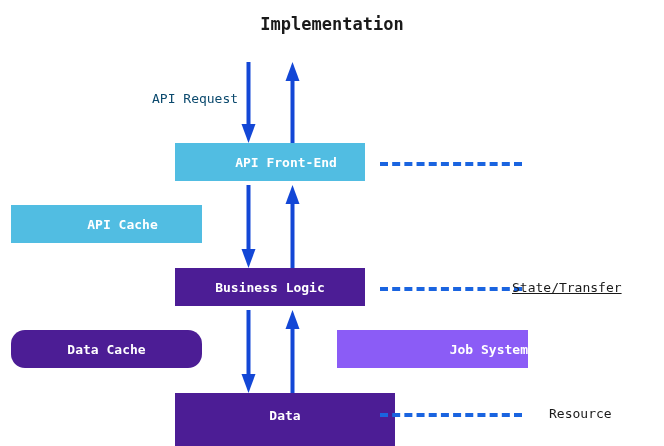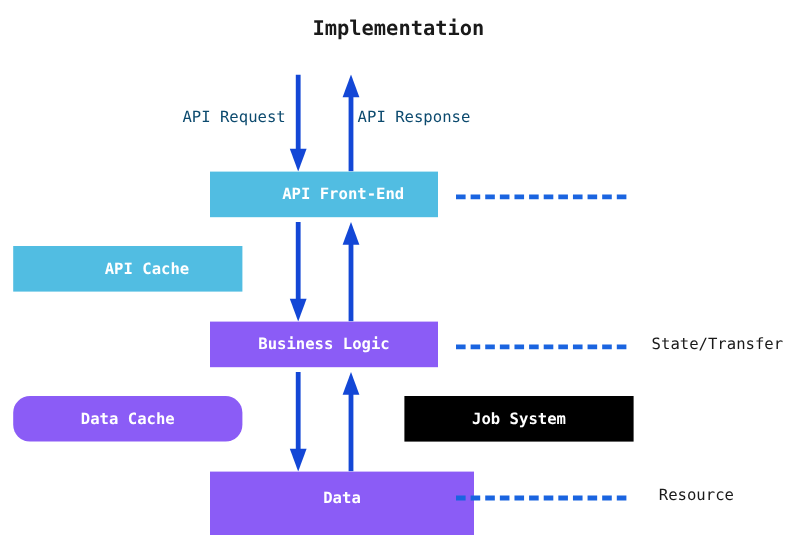--- a/index.html
+++ b/index.html
@@ -40,22 +40,22 @@
     align-items: center;
     justify-content: center;
     font-family: "DejaVu Sans Mono", "Liberation Mono", monospace;
     font-size: 13px;
     font-weight: bold;
     color: #ffffff;
     white-space: pre;
     box-sizing: border-box;
   }
   .box-blue   { background: #51bde2; padding-left: 32px; }
-  .box-orange { background: #8b5cf6; }
-  .box-gray   { background: #000000; }
+  .box-orange { background: #4c1d95; }
+  .box-gray   { background: #8b5cf6; justify-content: flex-end; }
 
   
   .arrow {
     position: absolute;
   }
   .arrow svg { display: block; }
 
   
   .arrow-label {
     position: absolute;
@@ -82,21 +82,20 @@
   }
 </style>
 </head>
 <body>
 
 <div id="canvas">
 
   <div class="title">Implementation</div>
 
   <div class="arrow-label" style="left:152px; top:91px;">API Request</div>
-  <div class="arrow-label" style="left:298px; top:91px;">API Response</div>
 
   <div class="arrow" style="left:241px; top:62px;">
     <svg width="15" height="81" viewBox="0 0 15 81">
       <line x1="7.5" y1="0" x2="7.5" y2="68" stroke="#1347d6" stroke-width="4"></line>
       <polygon points="7.5,81 0.5,62 14.5,62" fill="#1347d6"></polygon>
     </svg>
   </div>
   <div class="arrow" style="left:285px; top:62px;">
     <svg width="15" height="81" viewBox="0 0 15 81">
       <line x1="7.5" y1="81" x2="7.5" y2="13" stroke="#1347d6" stroke-width="4"></line>
@@ -125,21 +124,21 @@
       <line x1="7.5" y1="83" x2="7.5" y2="13" stroke="#1347d6" stroke-width="4"></line>
       <polygon points="7.5,0 0.5,19 14.5,19" fill="#1347d6"></polygon>
     </svg>
   </div>
 
   <div class="box box-orange" style="left:175px; top:268px; width:190px; height:38px;">
     <span>Business Logic</span>
   </div>
 
   <div class="dashed" style="left:380px; top:287px; width:142px;"></div>
-  <div class="side-label" style="left:543px; top:280px;">State/Transfer</div>
+  <div class="side-label" style="left:512px; top:280px;text-decoration:underline;">State/Transfer</div>
 
   <div class="box box-orange" style="left:11px; top:330px; width:191px; height:38px;border-radius:14px;">
     <span>Data Cache</span>
   </div>
 
   <div class="box box-gray" style="left:337px; top:330px; width:191px; height:38px;">
     <span>Job System</span>
   </div>
 
   <div class="arrow" style="left:241px; top:310px;">

